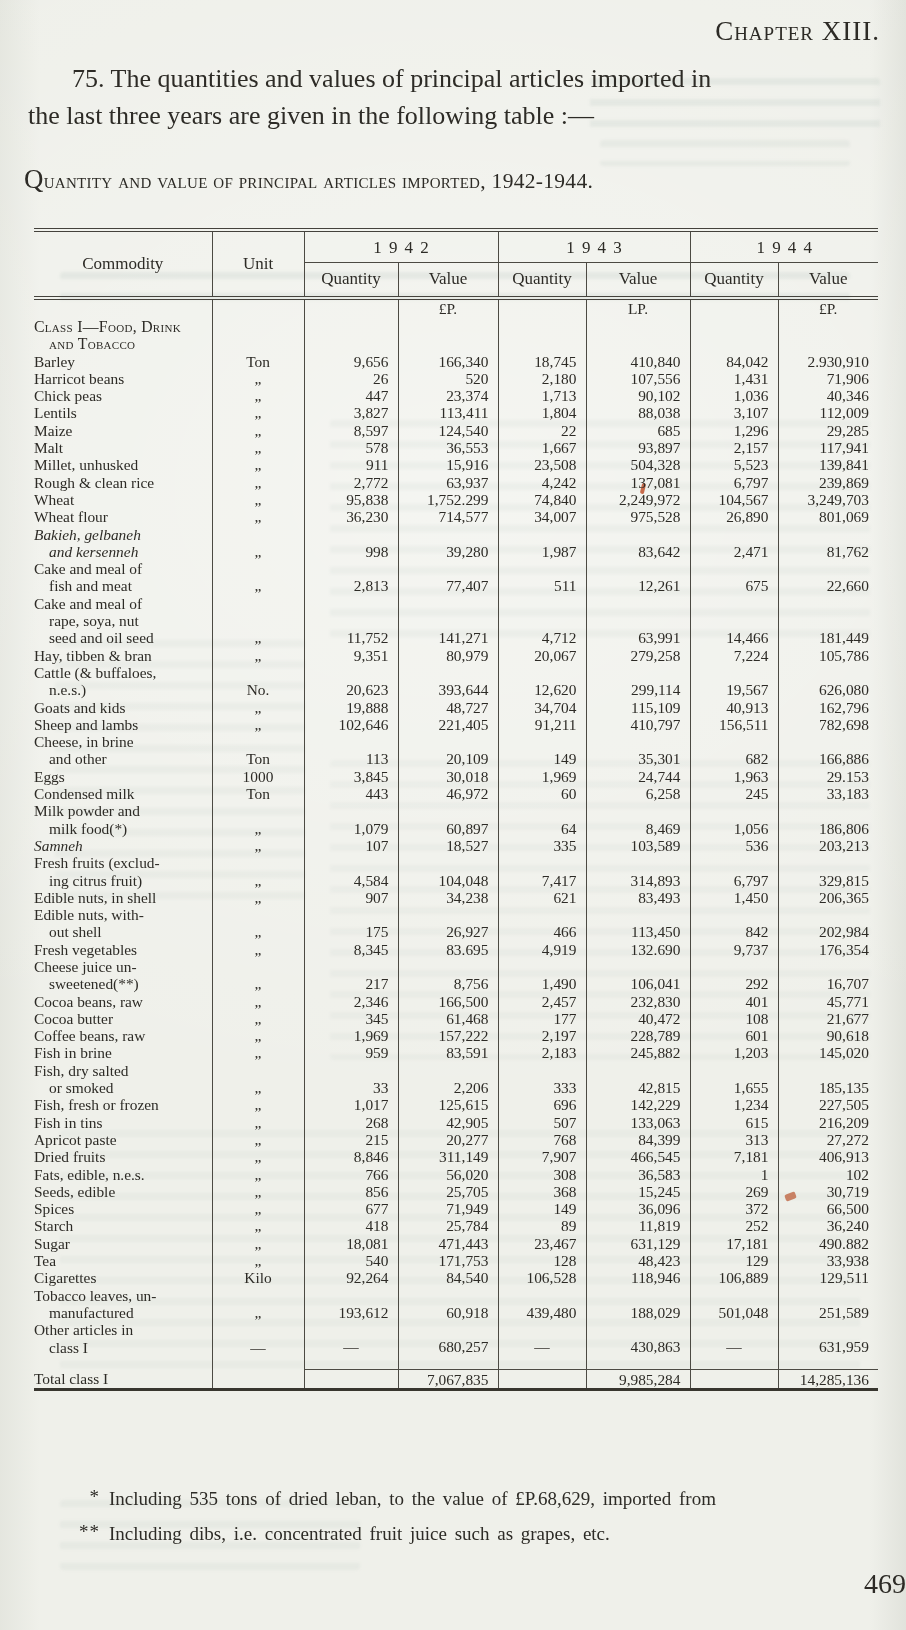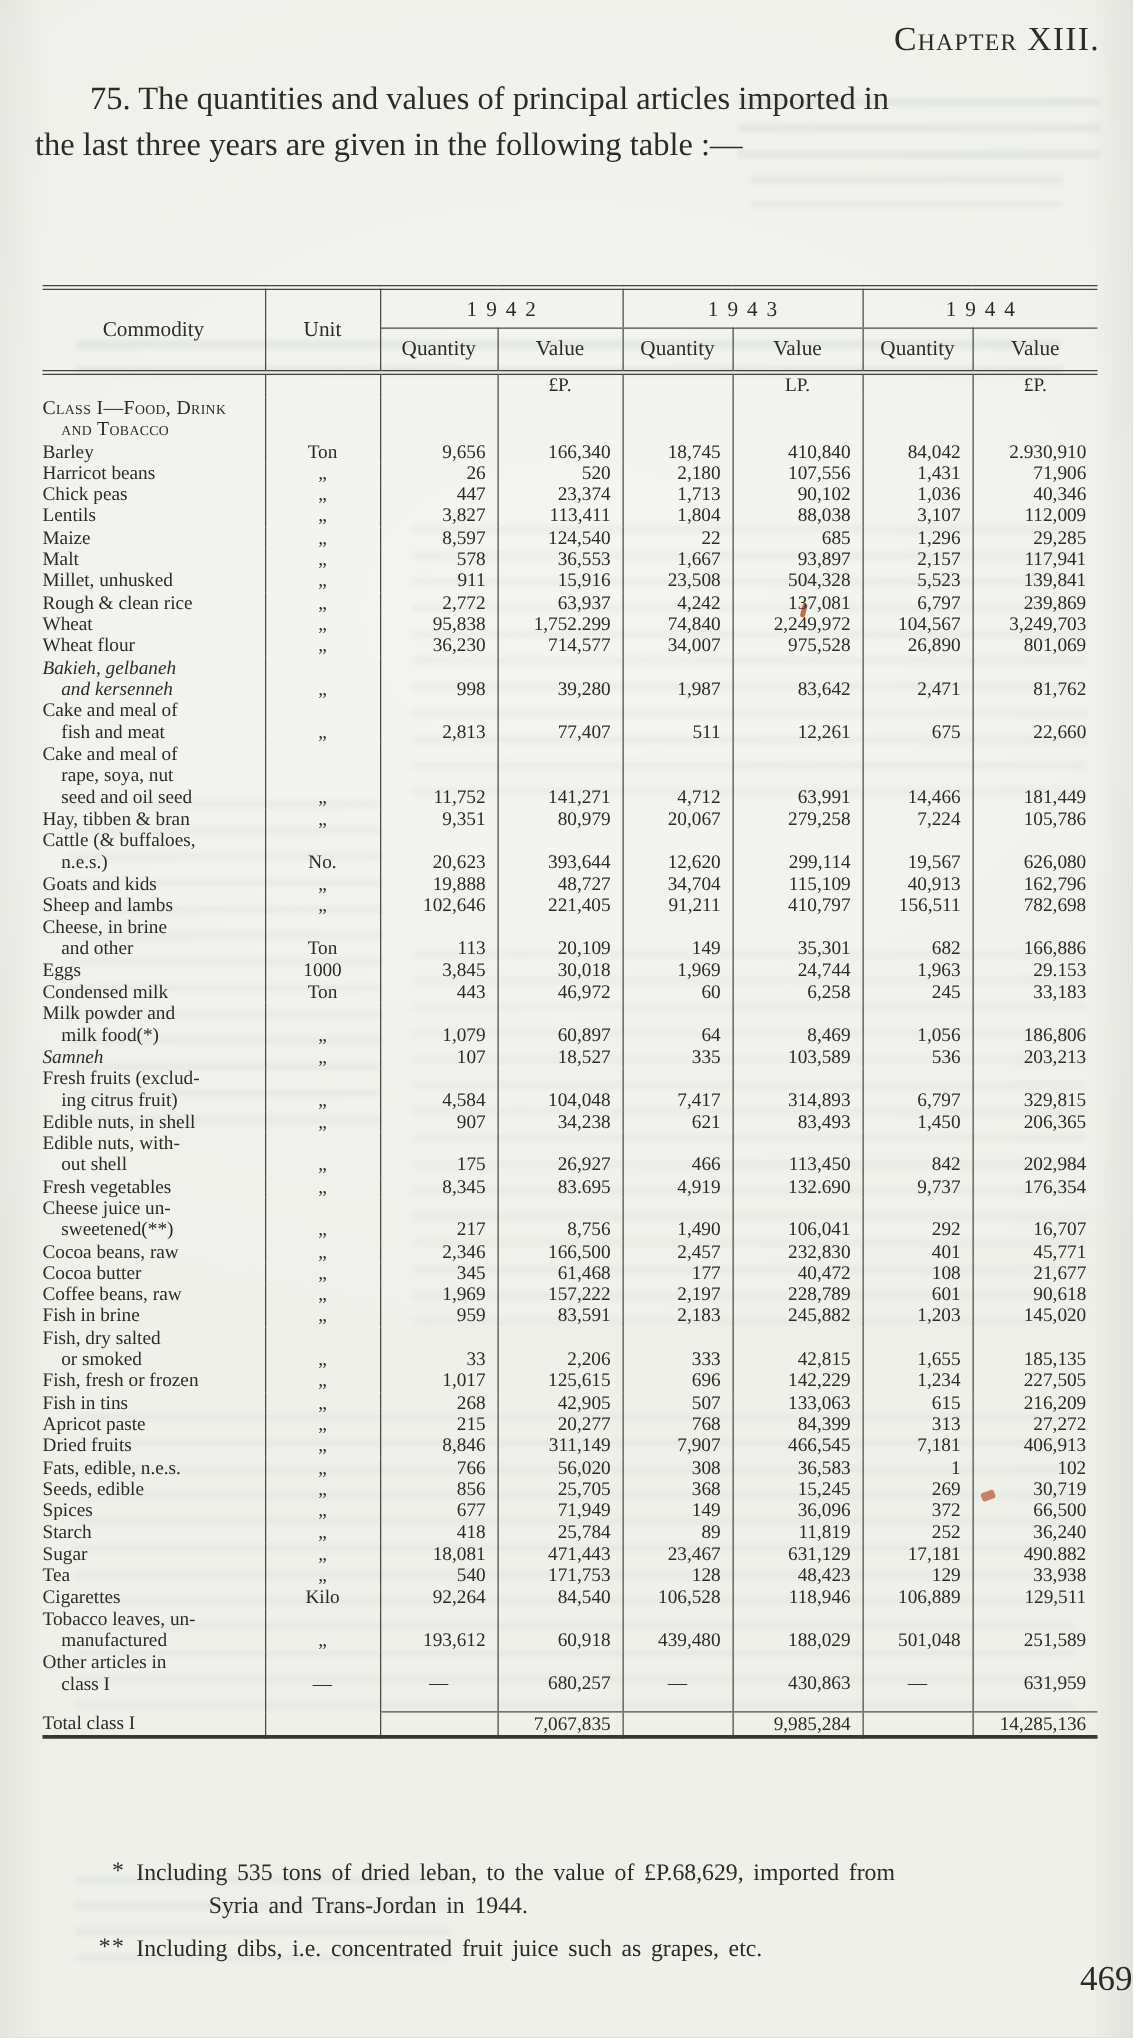--- a/index.html
+++ b/index.html
@@ -86,20 +86,21 @@
   <div class="speck1"></div>
   <div class="speck2"></div>
 
   <div class="chapter">Chapter XIII.</div>
 
   <div class="intro">
     <div class="l1">75. The quantities and values of principal articles imported in</div>
     <div class="l2">the last three years are given in the following table :—</div>
   </div>
 
+  <div class="tbl-title">Quantity and value of principal articles imported, 1942-1944.</div>
 
   <table class="imports">
     <colgroup>
       <col class="c-comm">
         <col class="c-unitc">
       <col class="cq1">
         <col class="cv1">
         <col class="cq2">
         <col class="cv2">
         <col class="cq3">
@@ -714,21 +715,20 @@
         <td class="bl rt c-num">14,285,136</td>
       </tr>
     </tbody>
   </table>
 
   <div class="footnotes">
       <div class="fn">
         <span class="fn-marker">*</span>
         <span class="fn-text">
           <div class="fn-line">Including 535 tons of dried leban, to the value of £P.68,629, imported from</div>
-          <div class="fn-line cont">Syria and Trans-Jordan in 1944.</div>
         </span>
       </div>
       <div class="fn">
         <span class="fn-marker">**</span>
         <span class="fn-text">
           <div class="fn-line">Including dibs, i.e. concentrated fruit juice such as grapes, etc.</div>
         </span>
       </div>
     </div>
 

